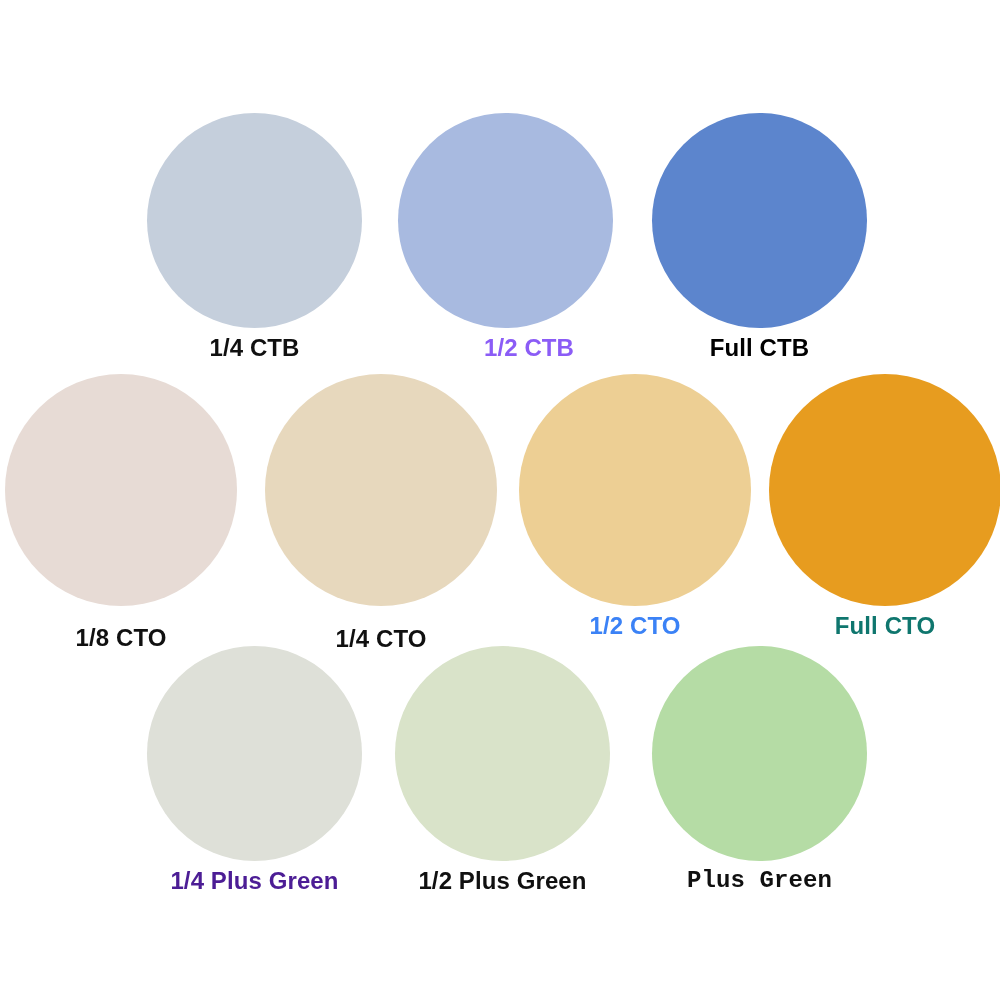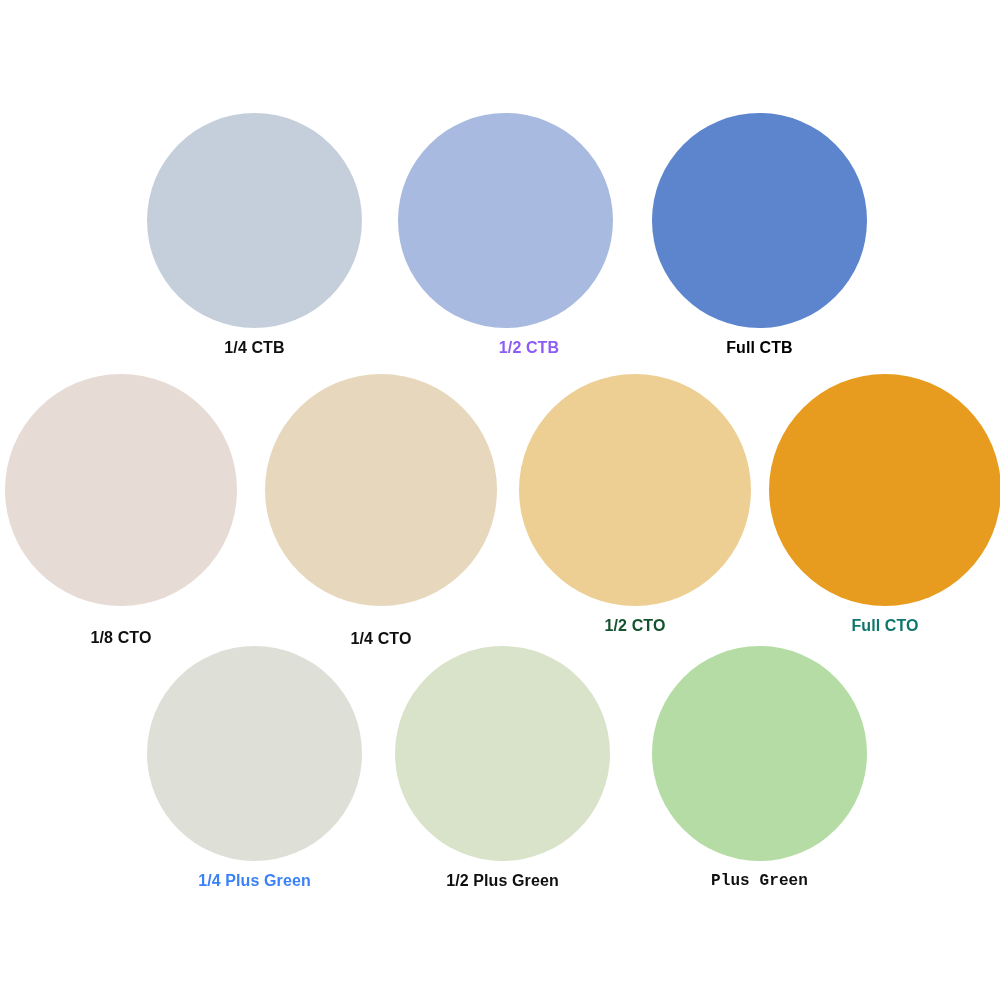--- a/index.html
+++ b/index.html
@@ -37,21 +37,21 @@
 
   .swatch-disc {
     border-radius: 50%;
     display: block;
   }
 
   .swatch-label {
     margin-top: 9px;
     font-family: "Liberation Sans", sans-serif;
     font-weight: bold;
-    font-size: 16px;
+    font-size: 24px;
     line-height: 22px;
     color: #101010;
     letter-spacing: 0.1px;
     white-space: nowrap;
     text-align: center;
   }
 
   
   .row-ctb        { top: 113px; }
   .row-cto        { top: 374px; }
@@ -100,32 +100,32 @@
     <div class="swatch-cell cell-0">
       <span class="swatch-disc d232" style="background-color: rgb(231, 219, 213);"></span>
       <span class="swatch-label" style="color: rgb(16, 16, 16);">1/8 CTO</span>
     </div>
     <div class="swatch-cell cell-1">
       <span class="swatch-disc d232" style="background-color: rgb(231, 216, 189);"></span>
       <span class="swatch-label" style="color: rgb(16, 16, 16);">1/4 CTO</span>
     </div>
     <div class="swatch-cell cell-2">
       <span class="swatch-disc d232" style="background-color: rgb(237, 207, 148);"></span>
-      <span class="swatch-label" style="color: #14532d;">1/2 CTO</span>
+      <span class="swatch-label" style="color: #3b82f6;">1/2 CTO</span>
     </div>
     <div class="swatch-cell cell-3">
       <span class="swatch-disc d232" style="background-color: rgb(231, 156, 31);"></span>
       <span class="swatch-label" style="color: #0f766e; text-align: right;">Full CTO</span>
     </div>
   </div>
 
   <div class="swatch-row row-plus-green">
     <div class="swatch-cell cell-0">
       <span class="swatch-disc d215" style="background-color: rgb(222, 224, 216);"></span>
-      <span class="swatch-label" style="color: #3b82f6;">1/4 Plus Green</span>
+      <span class="swatch-label" style="color: #4c1d95;">1/4 Plus Green</span>
     </div>
     <div class="swatch-cell cell-1">
       <span class="swatch-disc d215" style="background-color: rgb(217, 227, 201);"></span>
       <span class="swatch-label" style="color: rgb(16, 16, 16);">1/2 Plus Green</span>
     </div>
     <div class="swatch-cell cell-2">
       <span class="swatch-disc d215" style="background-color: rgb(181, 220, 165);"></span>
       <span class="swatch-label" style="color: rgb(16, 16, 16); font-family: Liberation Mono, monospace;">Plus Green</span>
     </div>
   </div>

